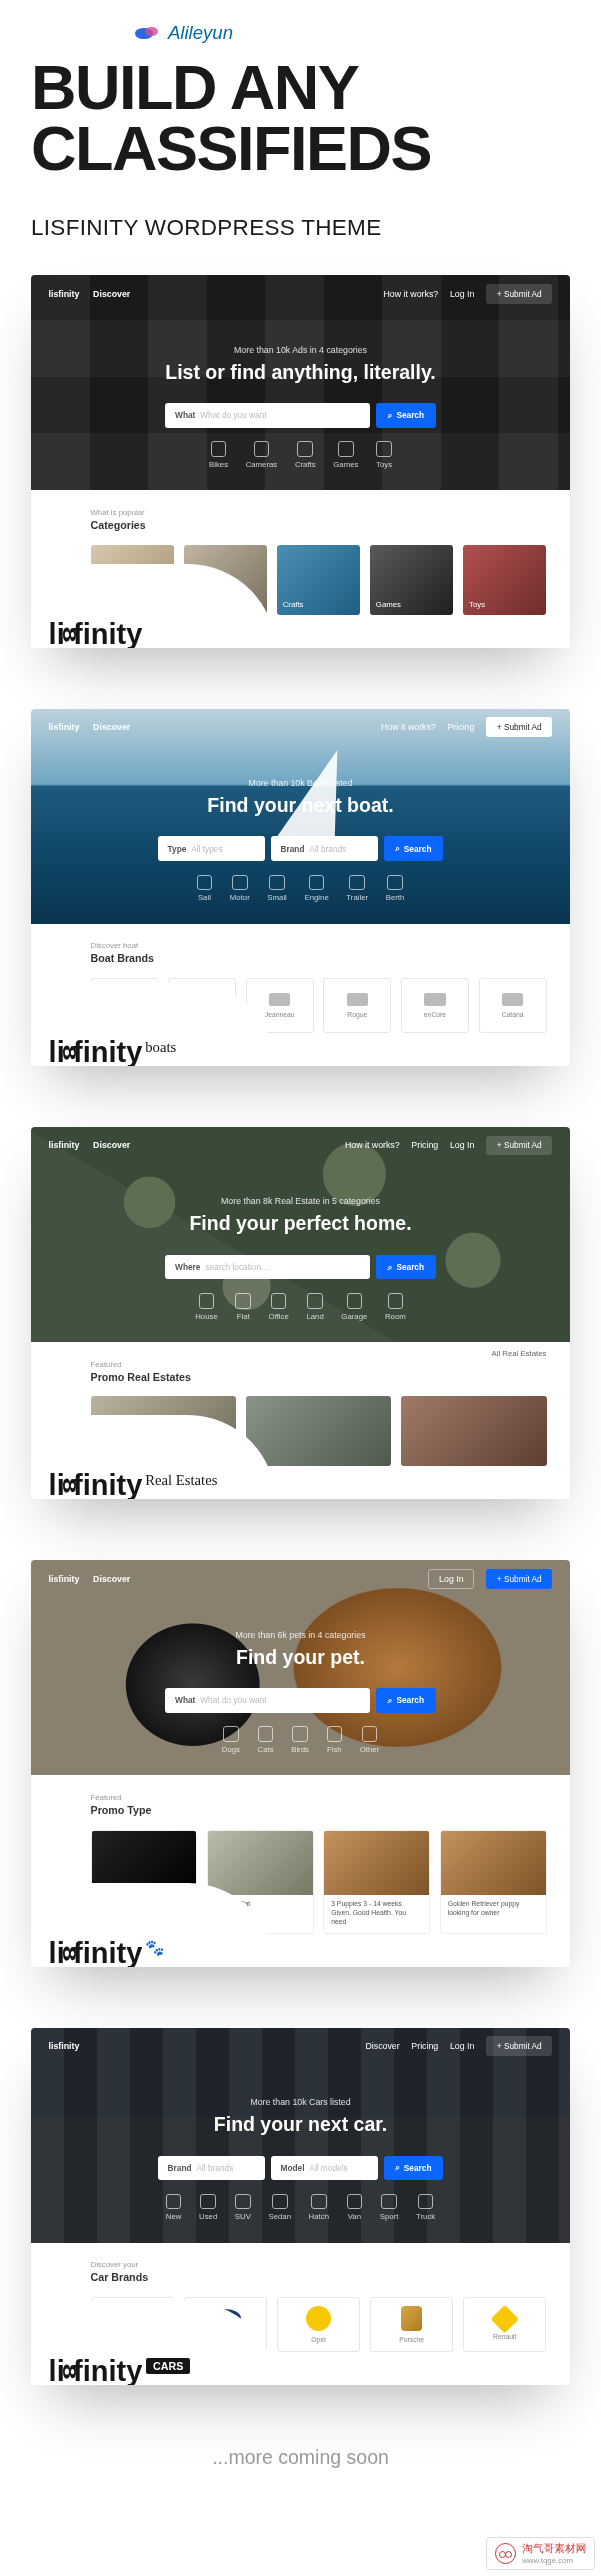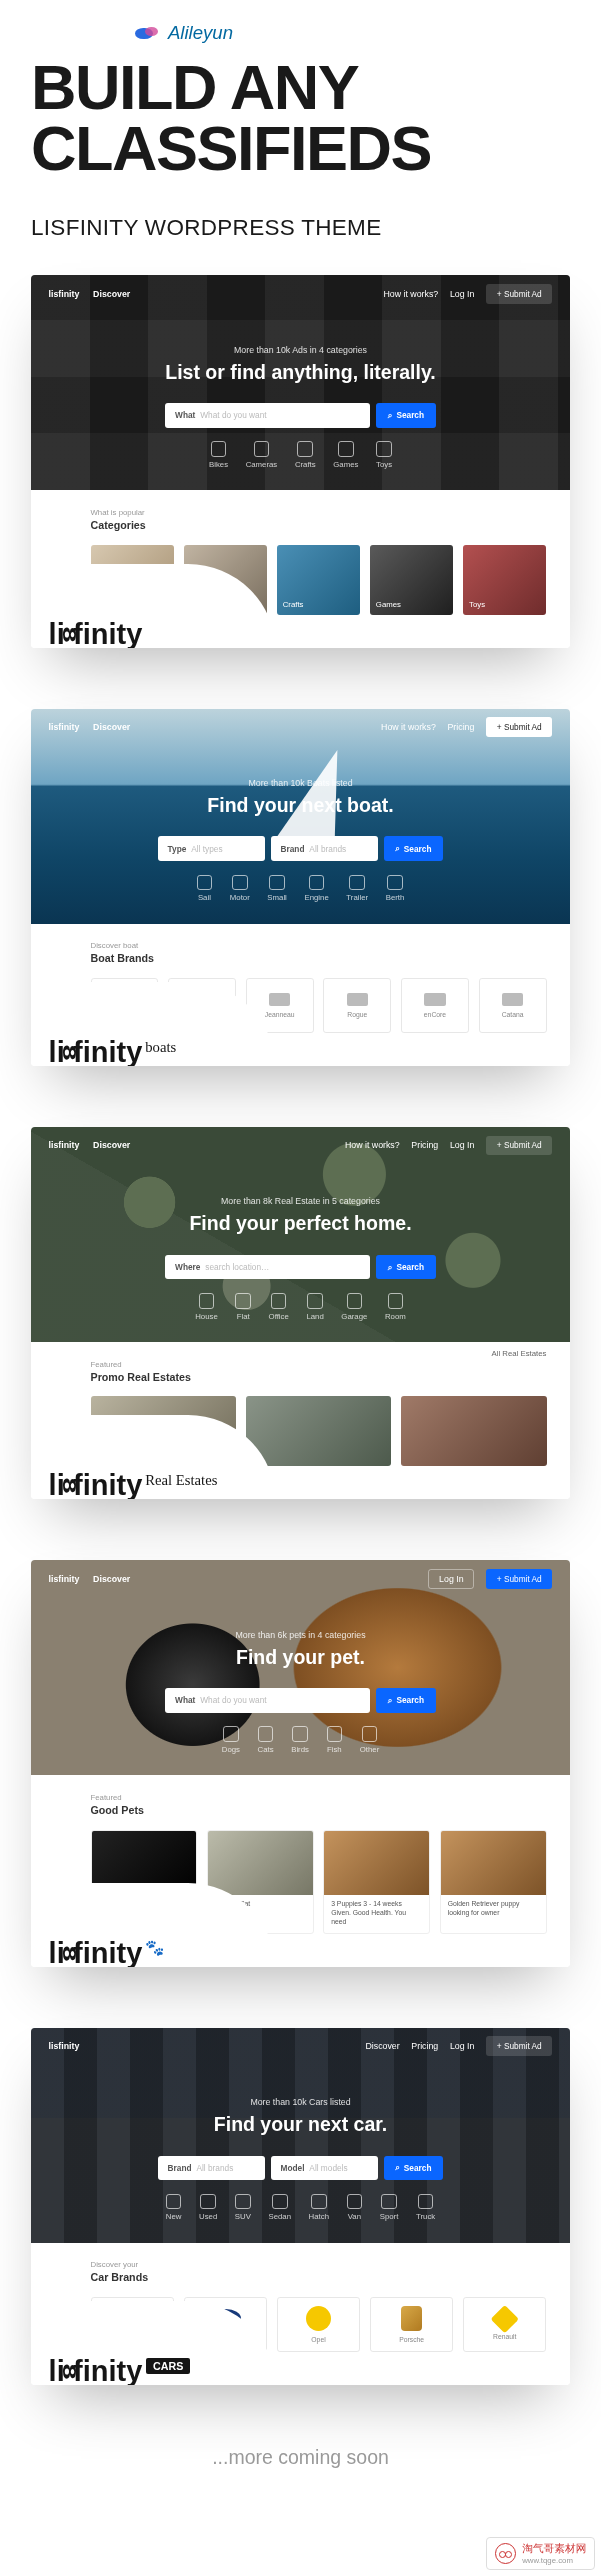--- a/index.html
+++ b/index.html
@@ -376,21 +376,21 @@
             <span>Fish</span>
           </span>
         <span>
             <span class="ic"></span>
             <span>Other</span>
           </span>
       </div>
     </div>
     <div class="below">
       <div class="below-over">Featured</div>
-      <div class="below-title">Good Pets</div>
+      <div class="below-title">Promo Type</div>
       <div class="cards">
         <div class="card">
             <div class="card-img t-pet-d"></div>
             <div class="card-body">
               <div>Bernese Mountain Drover 2018 - Given into care from</div>
               <div style="color:#aaa">Baltimore, USA</div>
             </div>
           </div>
         <div class="card">
             <div class="card-img t-pet-c"></div>

